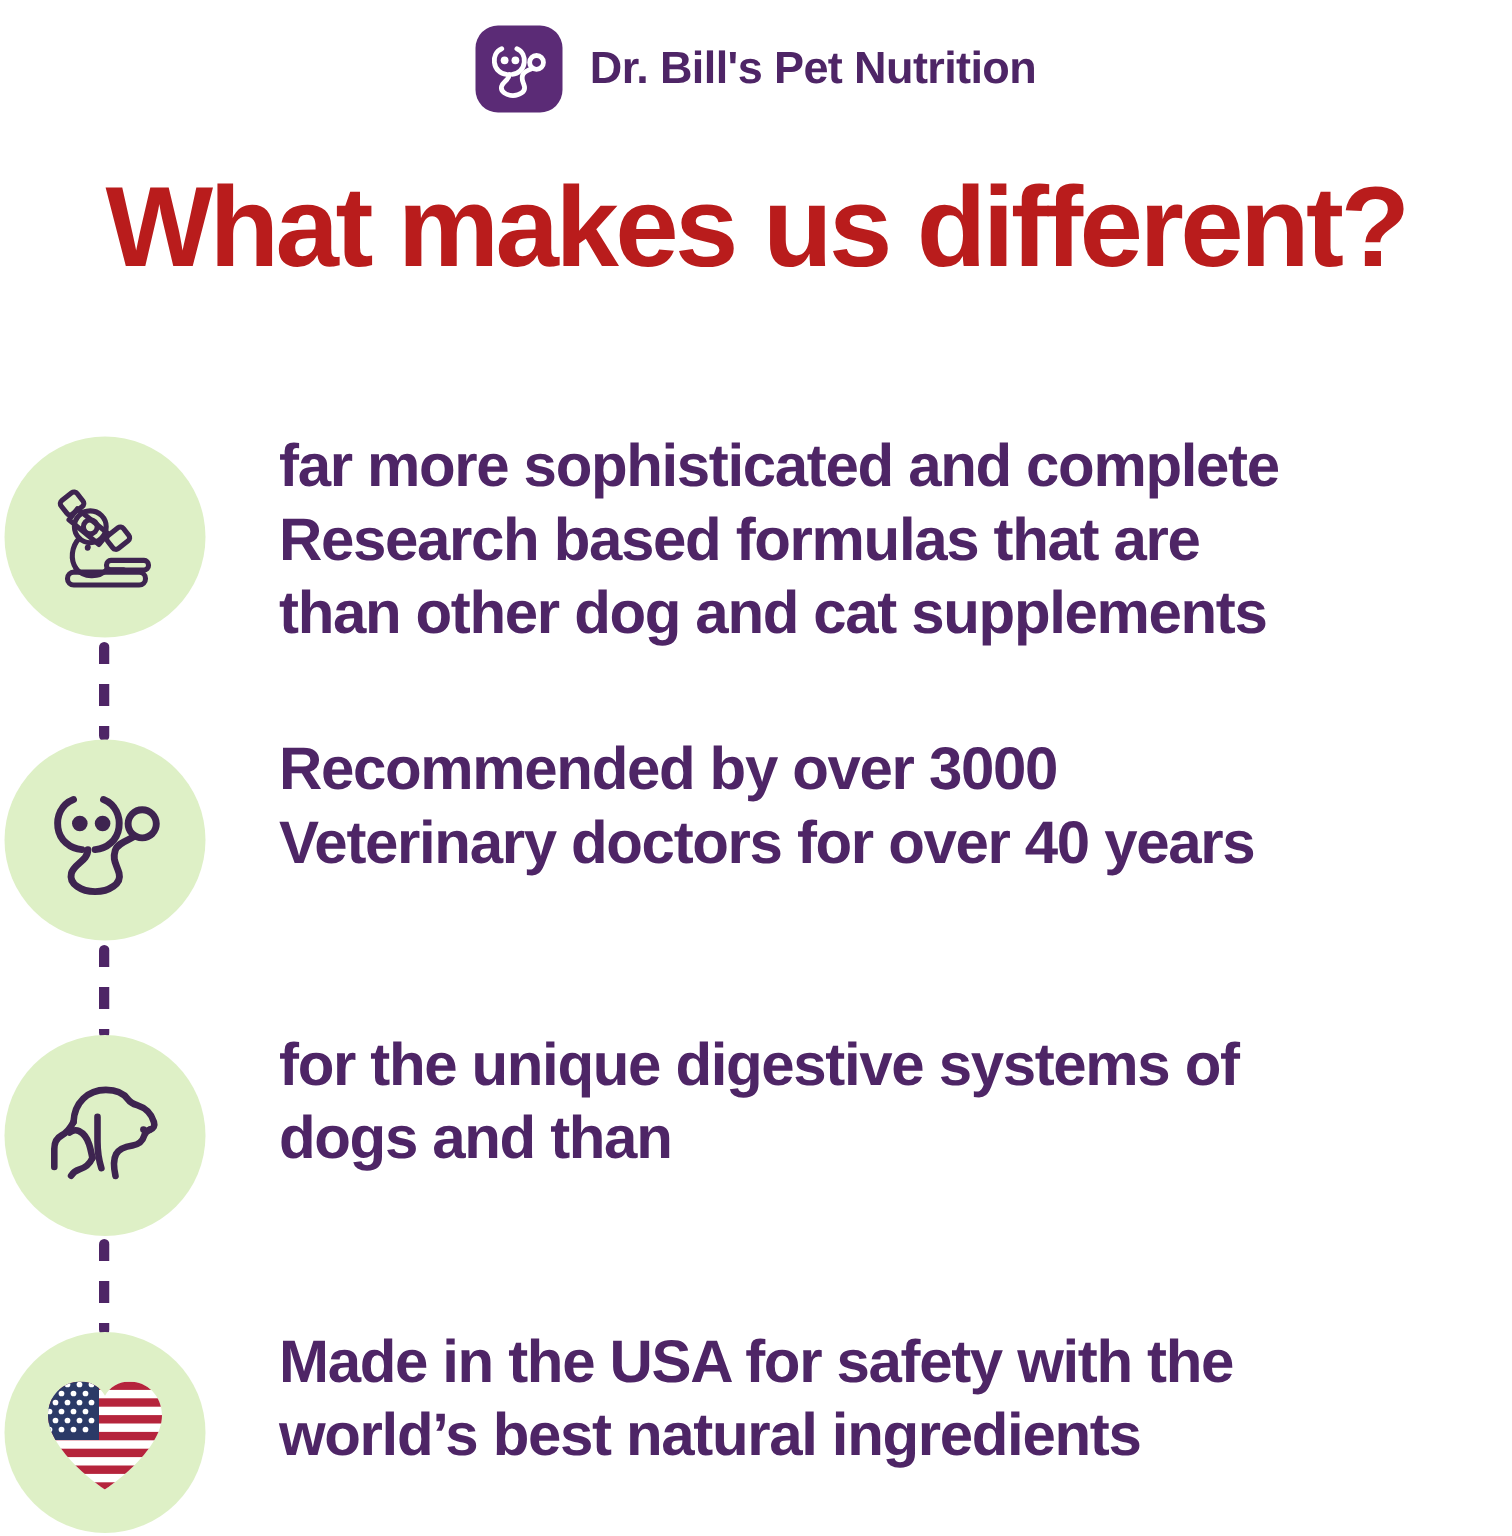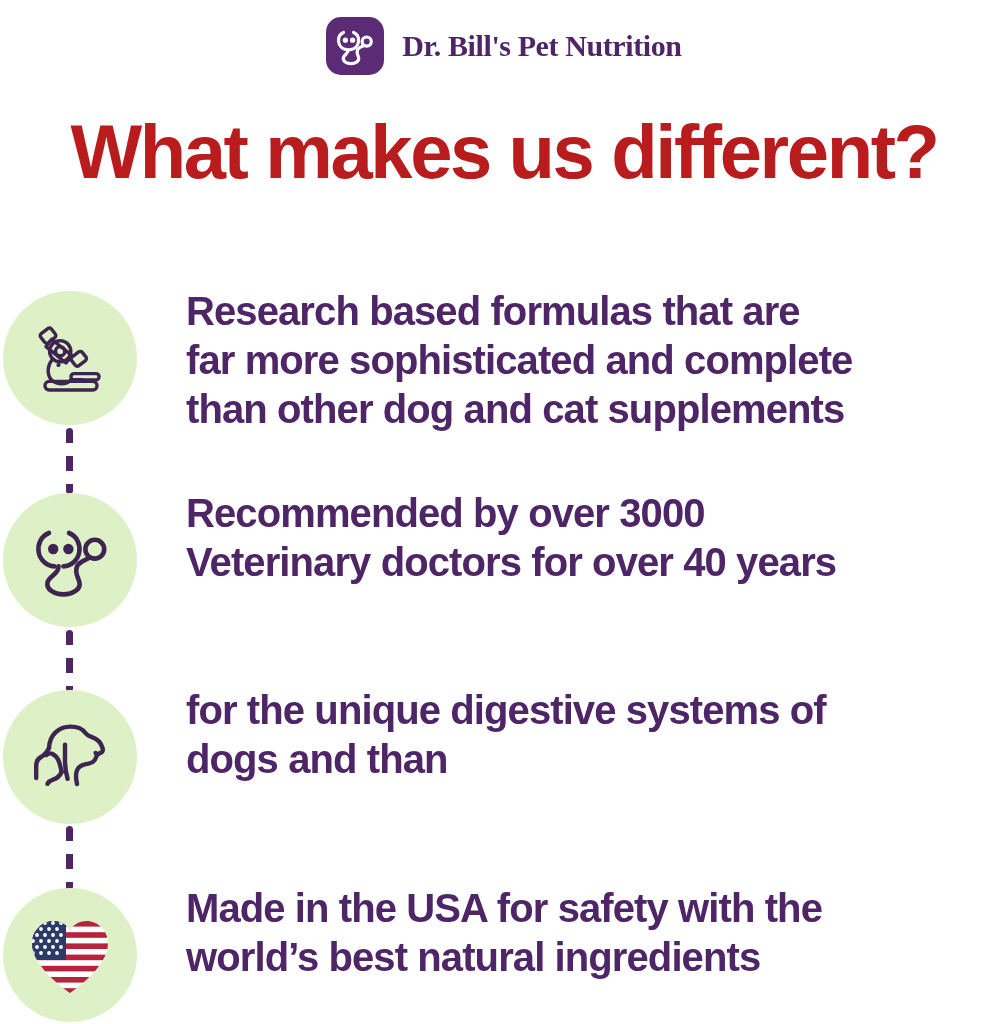--- a/index.html
+++ b/index.html
@@ -39,21 +39,20 @@
     flex: 0 0 auto;
   }
   .brand-mark svg { display: block; }
   .brand-name {
     font-size: 30px;
     font-weight: bold;
     color: #4E2566;
     letter-spacing: -0.4px;
     white-space: nowrap;
     line-height: 1;
-    font-family: Liberation Serif, serif;
   }
 
   
   .headline {
     position: absolute;
     left: 0;
     top: 112px;
     width: 1008px;
     text-align: center;
     font-size: 76px;
@@ -171,22 +170,22 @@
             <path d="M44.2 64.8 L55.4 64.8"></path>
             <rect x="44.0" y="58.6" width="28.0" height="6.4" rx="3.0"></rect>
             <rect x="18.0" y="66.4" width="52.0" height="8.6" rx="4.2"></rect>
             <path d="M31.6 49.6 L31.7 49.6"></path>
           </g>
           <circle cx="31.4" cy="50.2" r="1.9" fill="#3E2450"></circle>
         </svg>
       </span>
     </div>
     <div class="feature-text">
+      <span class="ftline">far more sophisticated and complete</span>
       <span class="ftline">Research based formulas that are</span>
-      <span class="ftline">far more sophisticated and complete</span>
       <span class="ftline">than other dog and cat supplements</span>
     </div>
   </div>
 
   <div class="feature-row" data-row="1">
     <div class="icon-badge">
       <span>
         <svg width="86" height="86" viewBox="0 0 86 86" aria-hidden="true">
           <g fill="none" stroke="#3E2450" stroke-width="4.6" stroke-linecap="round" stroke-linejoin="round">
             <path d="M22.0 16.0 C13.6 19.2 10.6 27.6 11.6 34.8 C12.7 43.0 19.6 48.8 27.6 49.4"></path>

